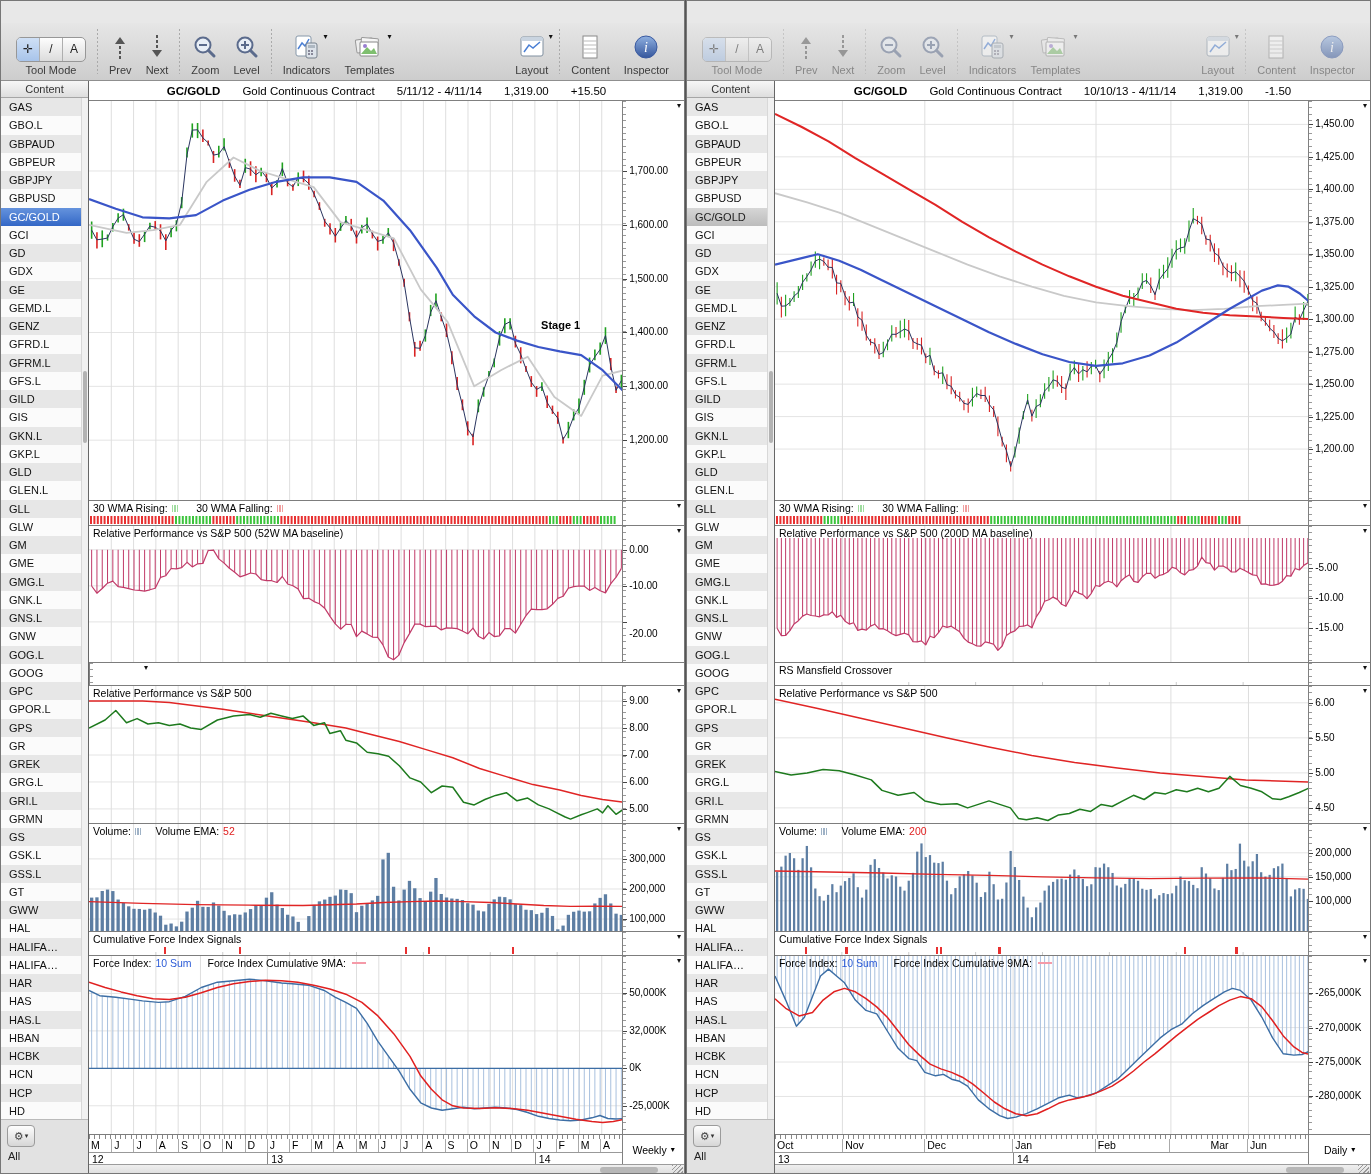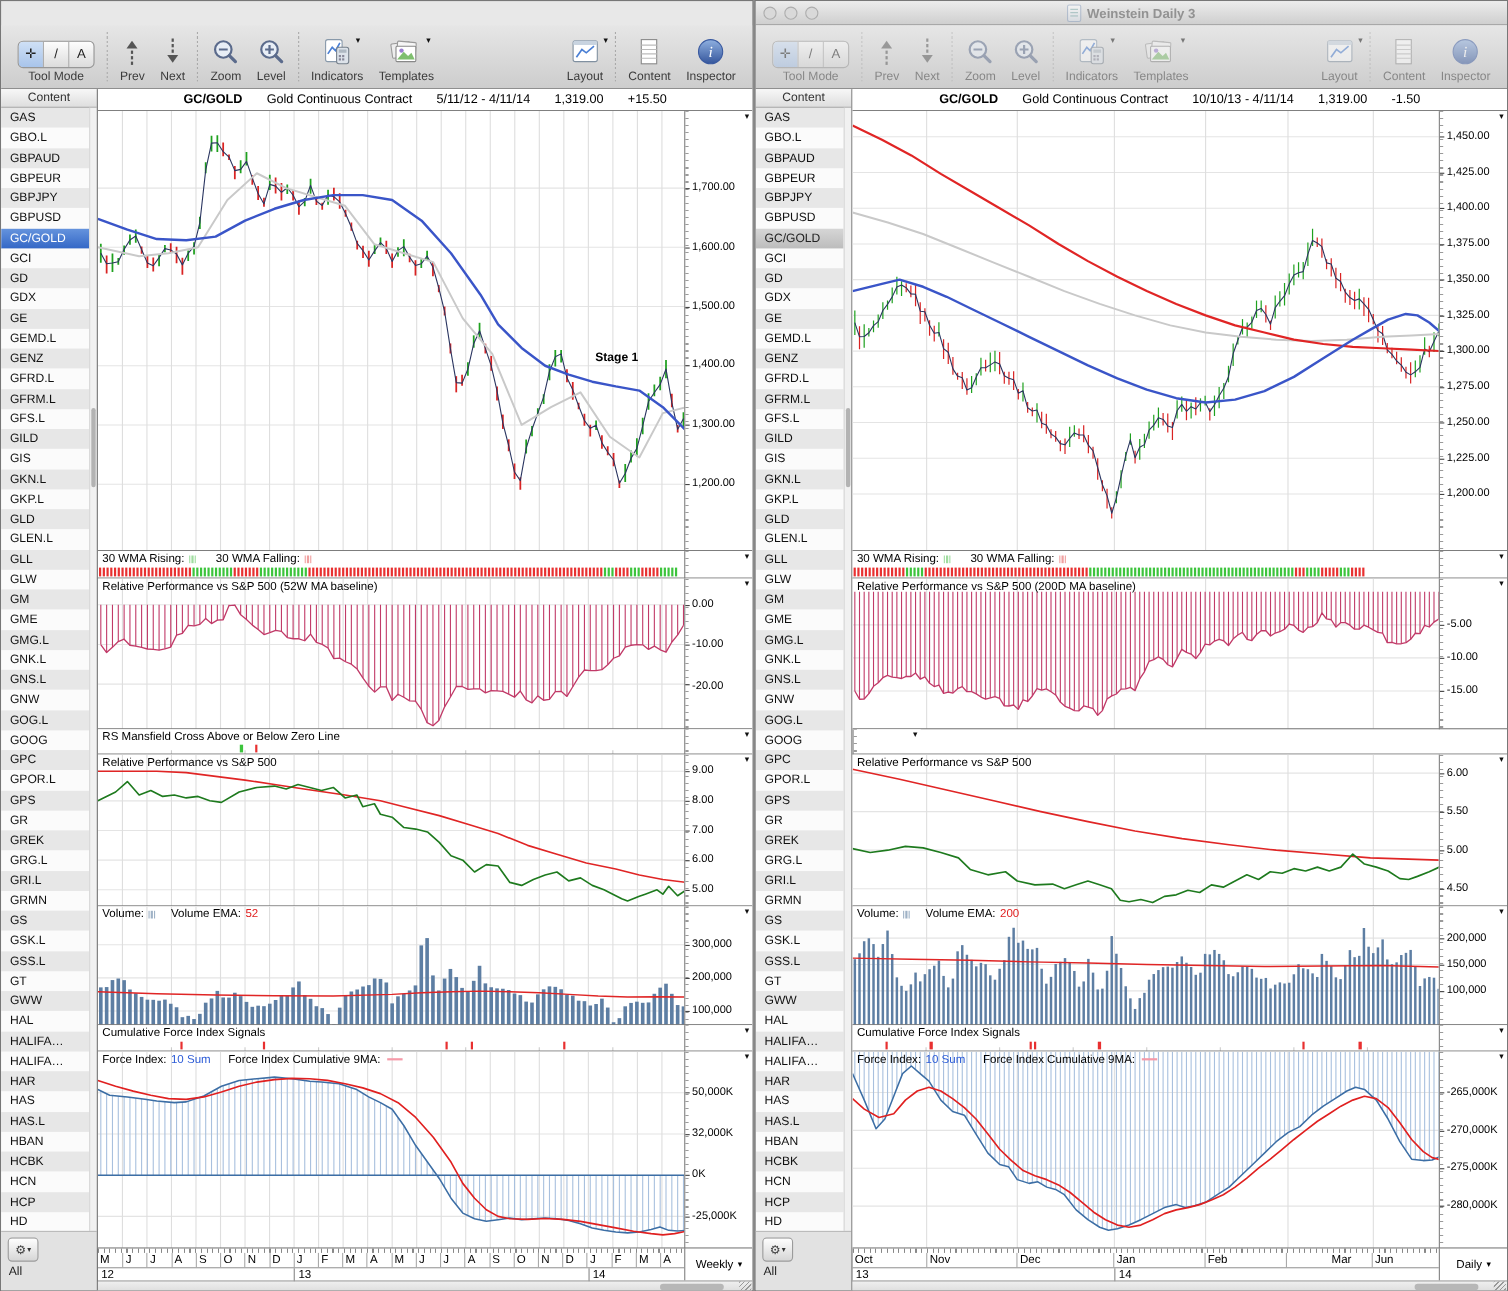--- a/index.html
+++ b/index.html
@@ -765,39 +765,25 @@
               </svg>
               <div class="plabel">Relative Performance vs S&amp;P 500 (52W MA baseline)</div>
             </div>
             <div class="gutter">
               <div class="minor"></div>
               <div class="pdd">▾</div>
               <div class="ticklab" style="top: 17.7947px;">0.00</div>
               <div class="tickdash" style="top: 23.7947px;"></div>
               <div class="ticklab" style="top: 53.8474px;">-10.00</div>
               <div class="tickdash" style="top: 59.8474px;"></div>
-              <div class="ticklab" style="top: 92px;">-20.00</div>
+              <div class="ticklab" style="top: 102px;">-20.00</div>
               <div class="tickdash" style="top: 95.9px;"></div>
             </div>
           </div>
           <div class="prow" style="height: 23px;">
-            <div class="plot" style="height: 23px;">
-              <div class="plabel">RS Mansfield Cross Above or Below Zero Line</div>
-              <div class="sigmark" style="left: 129.47px; bottom: 2px; height: 7px; background: rgb(60, 196, 60);"></div>
-              <div class="sigmark" style="left: 142.845px; bottom: 2px; height: 7px; background: rgb(232, 48, 48);"></div>
-              <svg width="535" height="23" style="position:absolute;left:0;top:0">
-                <line x1="66.875" y1="19" x2="66.875" y2="23" stroke="#ccc"></line>
-                <line x1="133.75" y1="19" x2="133.75" y2="23" stroke="#ccc"></line>
-                <line x1="200.625" y1="19" x2="200.625" y2="23" stroke="#ccc"></line>
-                <line x1="267.5" y1="19" x2="267.5" y2="23" stroke="#ccc"></line>
-                <line x1="334.375" y1="19" x2="334.375" y2="23" stroke="#ccc"></line>
-                <line x1="401.25" y1="19" x2="401.25" y2="23" stroke="#ccc"></line>
-                <line x1="468.125" y1="19" x2="468.125" y2="23" stroke="#ccc"></line>
-              </svg>
-            </div>
             <div class="gutter">
               <div class="minor"></div>
               <div class="pdd">▾</div>
             </div>
           </div>
           <div class="prow" style="height: 138px;">
             <div class="plot" style="height: 138px;">
               <svg width="535" height="138">
                 <line x1="0" y1="15.093750000000014" x2="535" y2="15.093750000000014" stroke="#e4e4e4" stroke-width="1"></line>
                 <line x1="0" y1="42.046875000000014" x2="535" y2="42.046875000000014" stroke="#e4e4e4" stroke-width="1"></line>
@@ -1221,31 +1207,20 @@
           </div>
           <div class="bottombar">
             <div class="hthumb"></div>
             <div class="grip"></div>
           </div>
         </div>
     </div>
   </section>
 
   <section class="window inactive" id="win1">
-    <header class="titlebar">
-      <div class="lights">
-        <span class="light"></span>
-        <span class="light"></span>
-        <span class="light"></span>
-      </div>
-      <div class="titlewrap">
-        <span class="doc-icon"></span>
-        <span class="title">Weinstein Daily 3</span>
-      </div>
-    </header>
     <div class="toolbar">
         <div class="tbtn">
           <div class="ticon">
             <div class="segmented">
               <div class="segcell sel">✛</div>
               <div class="segcell">/</div>
               <div class="segcell">A</div>
             </div>
           </div>
           <div class="tlabel">Tool Mode</div>
@@ -1933,20 +1908,32 @@
               <div class="pdd">▾</div>
               <div class="ticklab" style="top: 36.0614px;">-5.00</div>
               <div class="tickdash" style="top: 42.0614px;"></div>
               <div class="ticklab" style="top: 66.1053px;">-10.00</div>
               <div class="tickdash" style="top: 72.1053px;"></div>
               <div class="ticklab" style="top: 96.1491px;">-15.00</div>
               <div class="tickdash" style="top: 102.149px;"></div>
             </div>
           </div>
           <div class="prow" style="height: 23px;">
+            <div class="plot" style="height: 23px;">
+              <div class="plabel">RS Mansfield Crossover</div>
+              <svg width="535" height="23" style="position:absolute;left:0;top:0">
+                <line x1="66.875" y1="19" x2="66.875" y2="23" stroke="#ccc"></line>
+                <line x1="133.75" y1="19" x2="133.75" y2="23" stroke="#ccc"></line>
+                <line x1="200.625" y1="19" x2="200.625" y2="23" stroke="#ccc"></line>
+                <line x1="267.5" y1="19" x2="267.5" y2="23" stroke="#ccc"></line>
+                <line x1="334.375" y1="19" x2="334.375" y2="23" stroke="#ccc"></line>
+                <line x1="401.25" y1="19" x2="401.25" y2="23" stroke="#ccc"></line>
+                <line x1="468.125" y1="19" x2="468.125" y2="23" stroke="#ccc"></line>
+              </svg>
+            </div>
             <div class="gutter">
               <div class="minor"></div>
               <div class="pdd">▾</div>
             </div>
           </div>
           <div class="prow" style="height: 138px;">
             <div class="plot" style="height: 138px;">
               <svg width="535" height="138">
                 <line x1="0" y1="16.81218274111676" x2="535" y2="16.81218274111676" stroke="#e4e4e4" stroke-width="1"></line>
                 <line x1="0" y1="51.837563451776646" x2="535" y2="51.837563451776646" stroke="#e4e4e4" stroke-width="1"></line>

